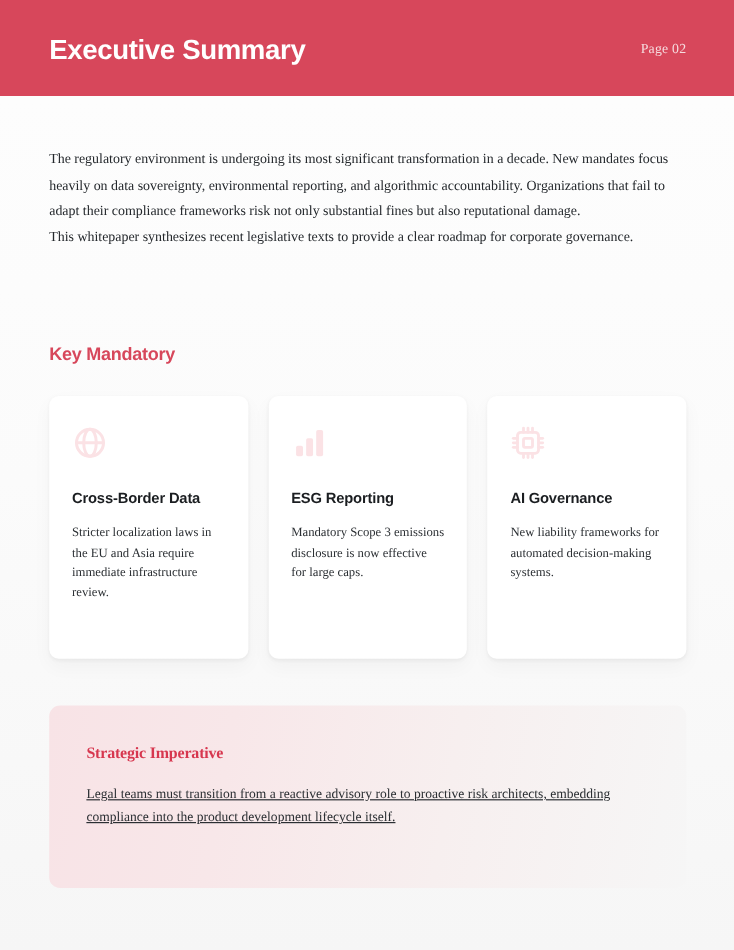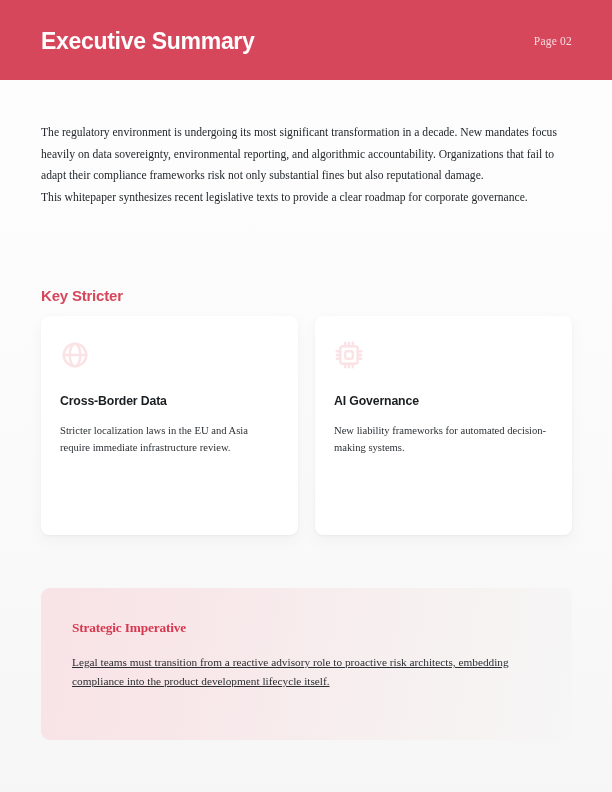--- a/index.html
+++ b/index.html
@@ -90,21 +90,21 @@
     font-weight: bold;
     font-size: 15px;
     color: #d7475b;
     letter-spacing: -0.2px;
   }
 
   
   .cards {
     position: absolute;
     left: 41px;
-    top: 236px;
+    top: 250px;
     width: 531px;
     display: flex;
     gap: 17px;
   }
   .card {
     flex: 1 1 0;
     height: 219px;
     background: #ffffff;
     border-radius: 8px;
     box-sizing: border-box;
@@ -182,36 +182,47 @@
     <span class="header-page">Page 02</span>
   </div>
 
   <div class="body-area">
 
     <div class="intro">
       <p>The regulatory environment is undergoing its most significant transformation in a decade. New mandates focus heavily on data sovereignty, environmental reporting, and algorithmic accountability. Organizations that fail to adapt their compliance frameworks risk not only substantial fines but also reputational damage.</p>
       <p>This whitepaper synthesizes recent legislative texts to provide a clear roadmap for corporate governance.</p>
     </div>
 
-    <h2 class="section-heading">Key Stricter</h2>
+    <h2 class="section-heading">Key Mandatory</h2>
 
     <div class="cards">
 
       <div class="card">
         <span class="card-icon">
           <svg viewBox="0 0 24 24" fill="none" stroke="#fbe2e5" stroke-width="2" stroke-linecap="round" stroke-linejoin="round">
             <circle cx="12" cy="12" r="9"></circle>
             <line x1="3" y1="12" x2="21" y2="12"></line>
             <ellipse cx="12" cy="12" rx="4.2" ry="9"></ellipse>
           </svg>
         </span>
         <h3 class="card-title">Cross-Border Data</h3>
         <p class="card-text">Stricter localization laws in the EU and Asia require immediate infrastructure review.</p>
       </div>
 
+      <div class="card">
+        <span class="card-icon">
+          <svg viewBox="0 0 24 24" fill="#fbe2e5">
+            <rect x="3" y="14" width="4.6" height="7" rx="1.2"></rect>
+            <rect x="9.7" y="9" width="4.6" height="12" rx="1.2"></rect>
+            <rect x="16.4" y="3.5" width="4.6" height="17.5" rx="1.2"></rect>
+          </svg>
+        </span>
+        <h3 class="card-title">ESG Reporting</h3>
+        <p class="card-text">Mandatory Scope 3 emissions disclosure is now effective for large caps.</p>
+      </div>
 
       <div class="card">
         <span class="card-icon">
           <svg viewBox="0 0 24 24" fill="none" stroke="#fbe2e5" stroke-width="1.9" stroke-linecap="round" stroke-linejoin="round">
             <rect x="5" y="5" width="14" height="14" rx="2.2"></rect>
             <rect x="9" y="9" width="6" height="6" rx="1"></rect>
             <line x1="9" y1="2.2" x2="9" y2="5"></line>
             <line x1="12" y1="2.2" x2="12" y2="5"></line>
             <line x1="15" y1="2.2" x2="15" y2="5"></line>
             <line x1="9" y1="19" x2="9" y2="21.8"></line>

